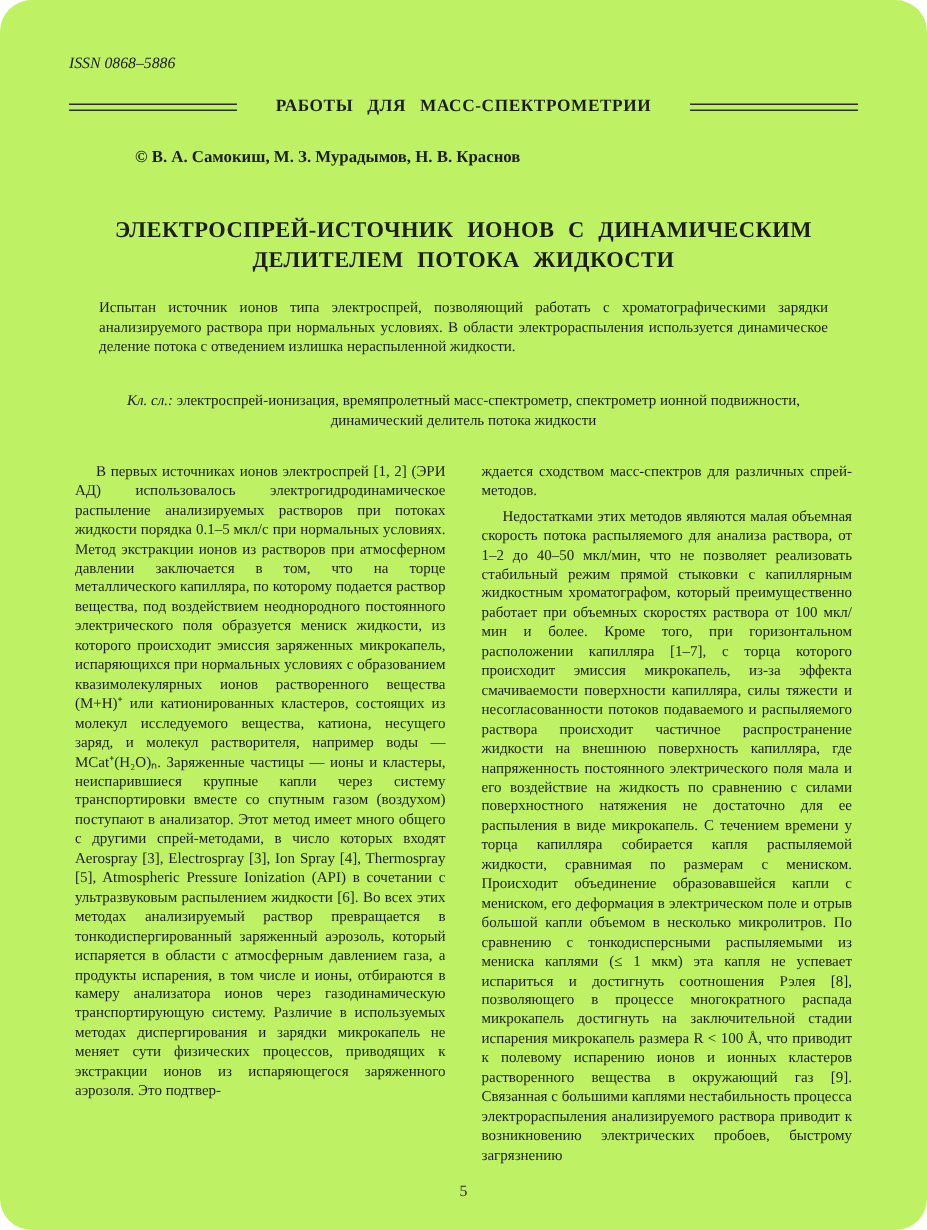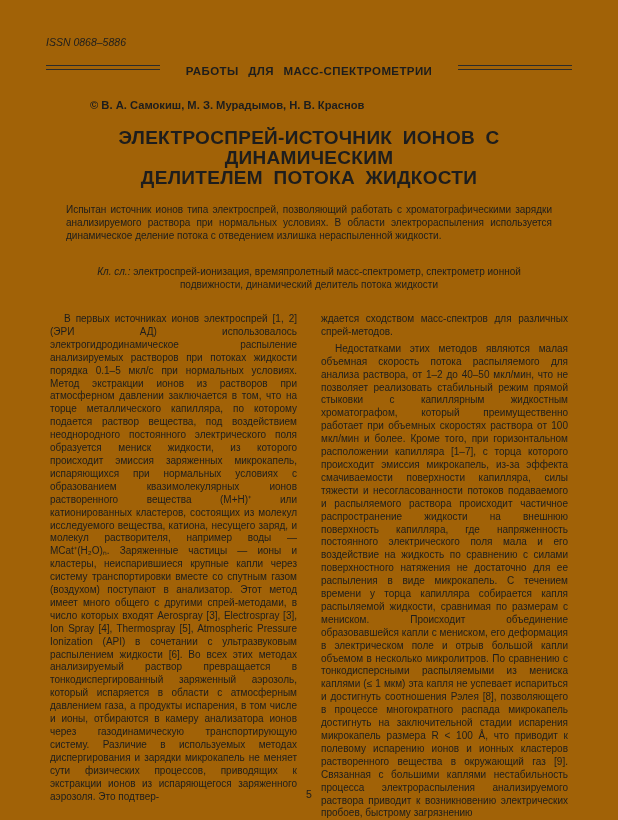--- a/index.html
+++ b/index.html
@@ -5,36 +5,38 @@
   html, body {
     margin: 0;
     padding: 0;
     background: #ffffff;
   }
   .page {
     position: relative;
     width: 618px;
     height: 820px;
     box-sizing: border-box;
-    background: #a16207;
+    background: #bef264;
     color: #1d1d1d;
     padding: 36px 46px 0 46px;
-    font-family: Liberation Sans, sans-serif;
+    font-family: Liberation Serif, serif;
     overflow: hidden;
+    border-radius: 21px;
   }
   .header-row {
     display: flex;
     justify-content: space-between;
     align-items: baseline;
     font-style: italic;
     font-size: 10.5px;
     line-height: 13px;
   }
   .banner {
     display: flex;
+    align-items: center;
     gap: 26px;
     margin-top: 16px;
   }
   .banner .rule {
     flex: 1;
     height: 3px;
     border-top: 1px solid #2b2b2b;
     border-bottom: 1px solid #2b2b2b;
   }
   .banner-text {
@@ -49,24 +51,24 @@
     font-style: italic;
     font-size: 10.5px;
   }
   .authors {
     margin-top: 22px;
     font-weight: bold;
     font-size: 11.2px;
     margin-left: 44px;
   }
   .title-block {
-    margin-top: 17px;
+    margin-top: 33px;
     text-align: center;
     font-weight: bold;
-    font-size: 19px;
+    font-size: 15px;
     line-height: 20px;
     letter-spacing: 0.3px;
     word-spacing: 5px;
   }
   .title-line { display: block; }
   .abstract {
     margin: 15px 20px 0 20px;
     font-size: 10px;
     line-height: 13.2px;
     text-align: justify;

